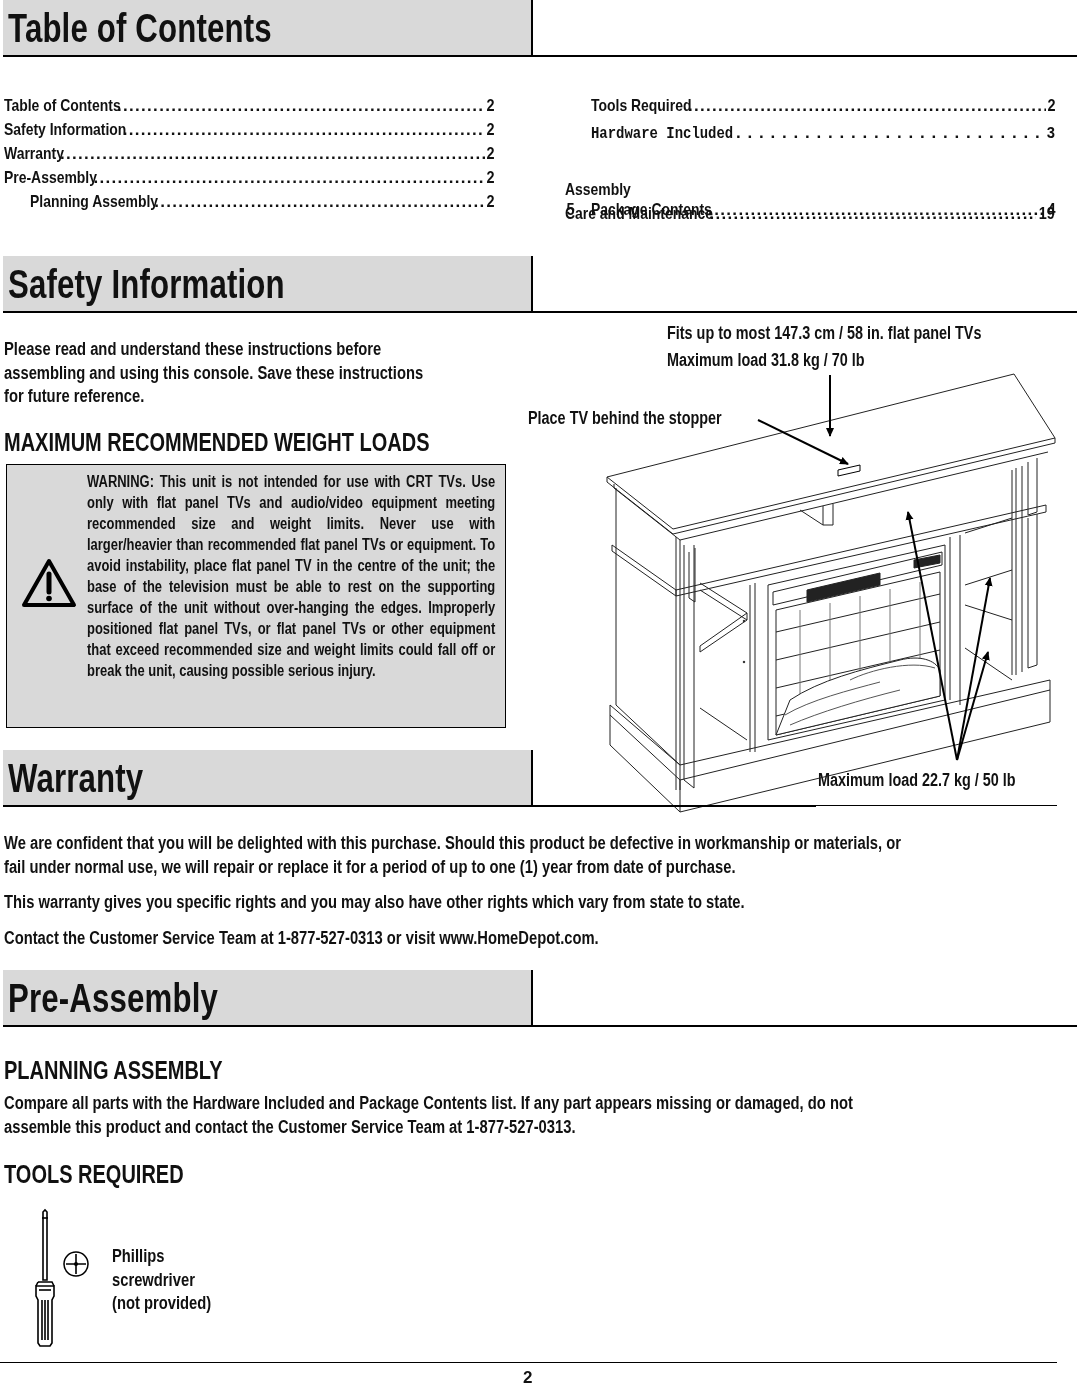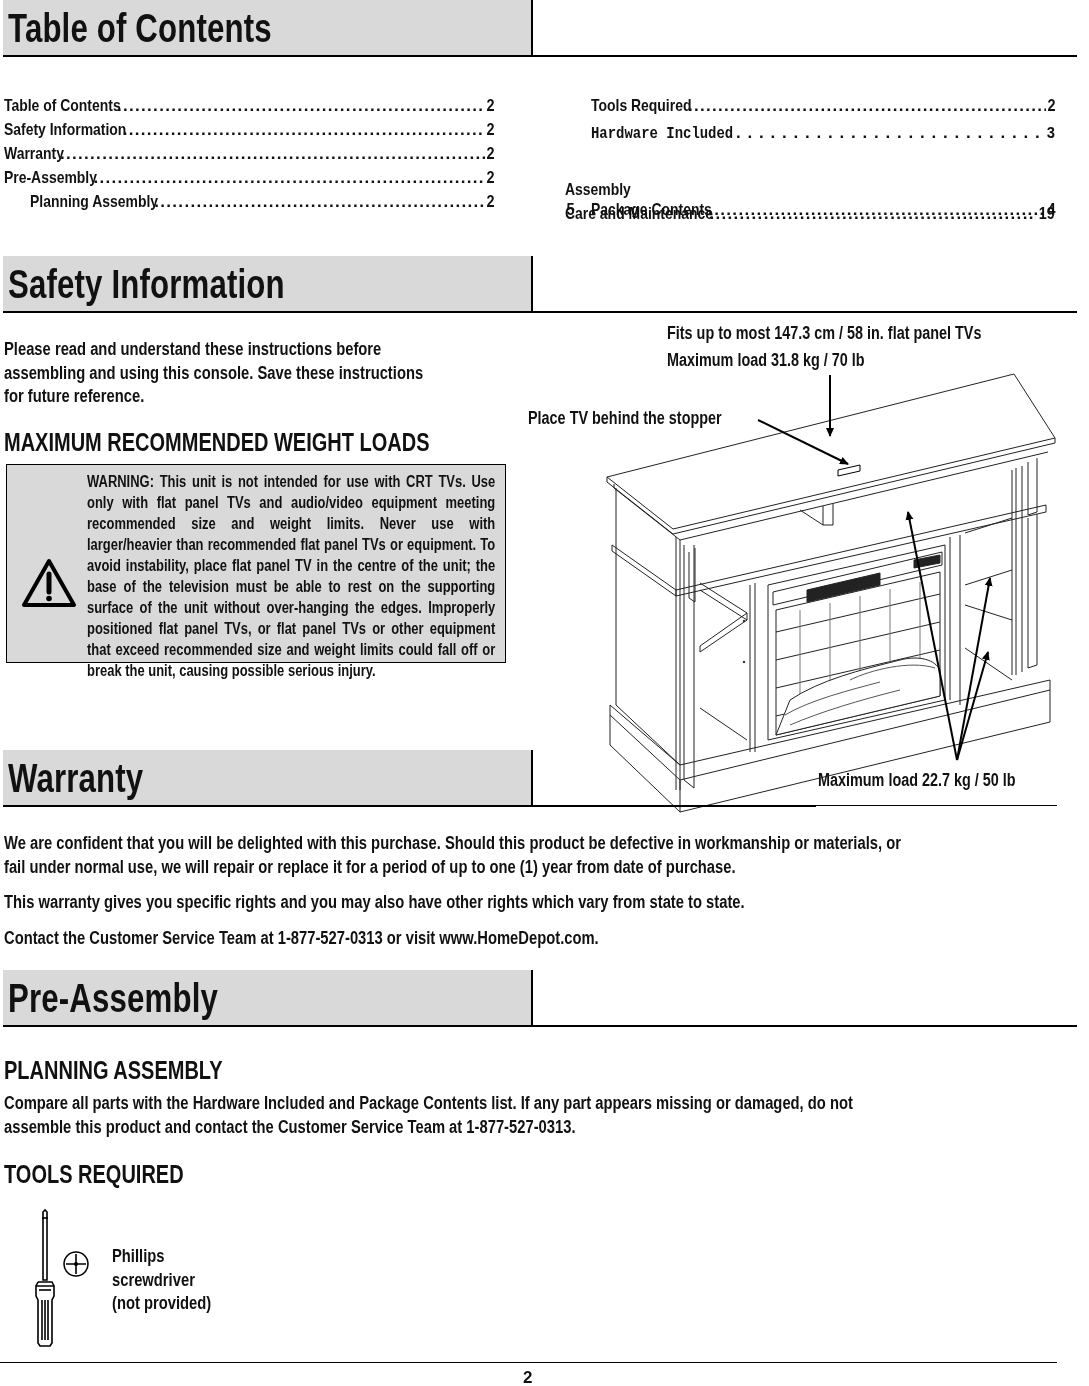--- a/index.html
+++ b/index.html
@@ -17,21 +17,21 @@
 
   
   .toc-row { position: absolute; height: 24px; font-size: 17px; font-weight: bold; display: flex; align-items: baseline; }
   .toc-row .lbl { white-space: nowrap; transform: scaleX(0.82); transform-origin: 0 50%; display: inline-block; }
   .toc-row .dots { flex: 1; overflow: hidden; white-space: nowrap; letter-spacing: 1.3px; margin-left: -4px; }
   .toc-row .pg { white-space: nowrap; transform: scaleX(0.85); transform-origin: 100% 50%; display: inline-block; }
 
   .body-text { position: absolute; font-size: 18px; font-weight: bold; line-height: 23.5px; transform-origin: 0 0; transform: scaleX(0.82); white-space: nowrap; }
   .sub-head { position: absolute; font-size: 25px; font-weight: bold; transform-origin: 0 0; transform: scaleX(0.8); white-space: nowrap; }
 
-  .warn-box { position: absolute; left: 6px; top: 464px; width: 500px; height: 199px; background: #d9d9d9;
+  .warn-box { position: absolute; left: 6px; top: 464px; width: 500px; height: 264px; background: #d9d9d9;
               border: 1px solid #000; box-sizing: border-box; }
   .warn-text { position: absolute; left: 80px; top: 6px; width: 504px; font-size: 16px; font-weight: bold;
                line-height: 21px; text-align: justify; transform: scaleX(0.81); transform-origin: 0 0; color: #111; }
 
   .callout { position: absolute; font-size: 18px; font-weight: bold; transform-origin: 0 0; transform: scaleX(0.8); white-space: nowrap; }
   .bottom-rule { position: absolute; left: 0; top: 1362px; width: 1057px; height: 1px; background: #000; }
   .page-num { position: absolute; left: 523px; top: 1368px; font-size: 17px; font-weight: bold; }
 </style>
 </head>
 <body>

